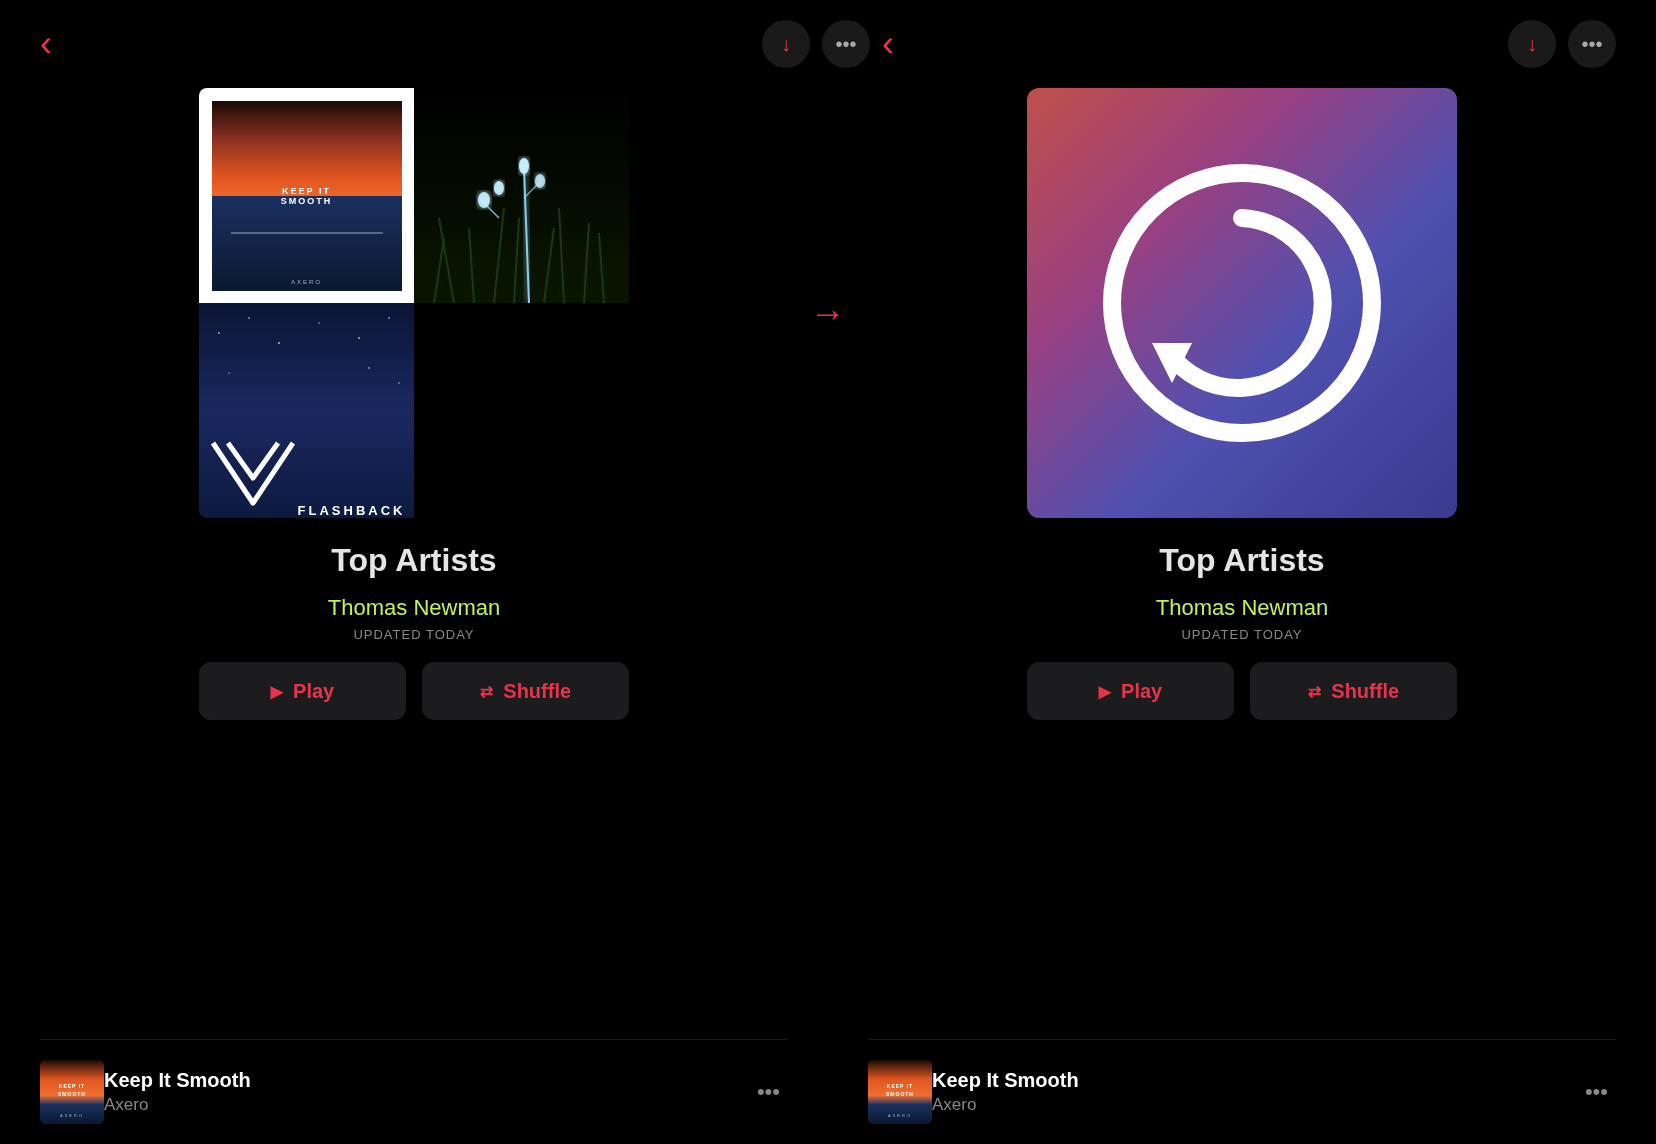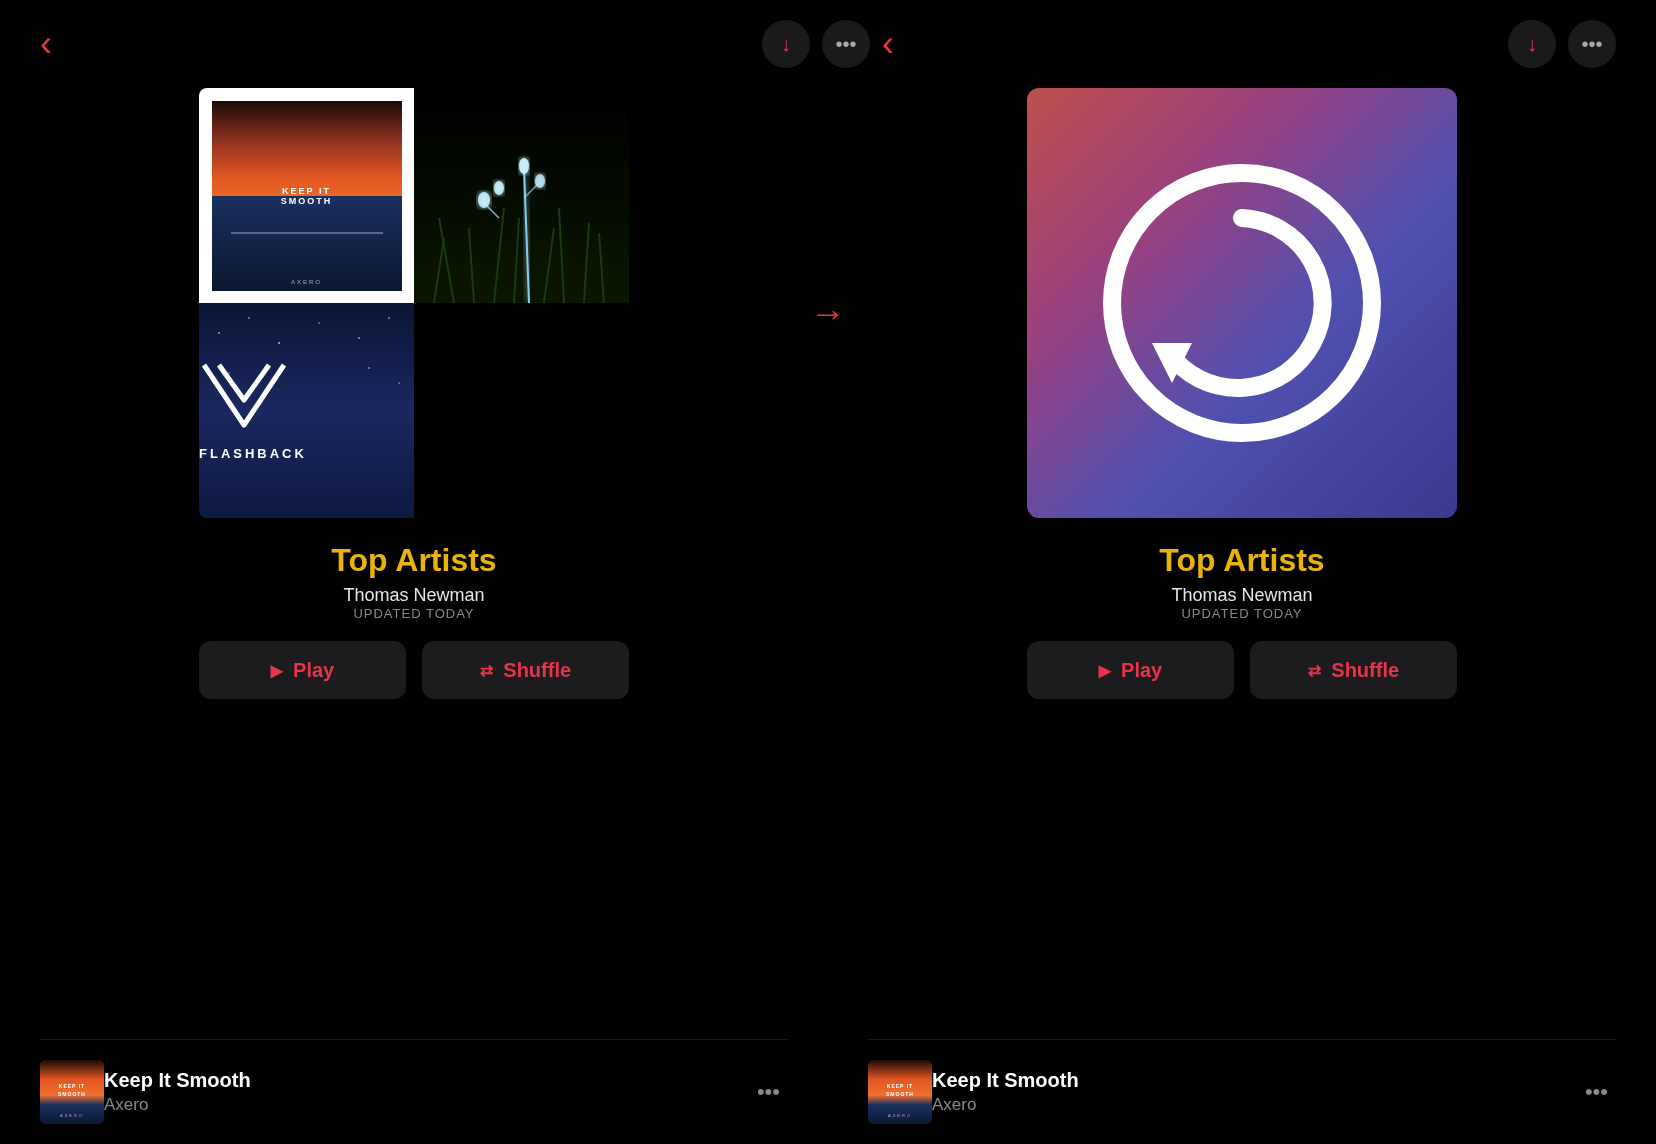--- a/index.html
+++ b/index.html
@@ -143,26 +143,27 @@
 
     
     .playlist-info {
       text-align: center;
       margin-top: 24px;
       margin-bottom: 20px;
     }
     .playlist-title {
       font-size: 32px;
       font-weight: 700;
-      color: #eab308;
+      color: #e5e5e5;
+      margin-bottom: 16px;
+    }
+    .playlist-author {
+      font-size: 22px;
+      color: #bef264;
       margin-bottom: 6px;
-    }
-    .playlist-author {
-      font-size: 18px;
-      color: #e5e5e5;
     }
     .playlist-updated {
       font-size: 13px;
       color: #888;
       letter-spacing: 1px;
       text-transform: uppercase;
     }
 
     
     .action-buttons {
@@ -318,21 +319,21 @@
                     <feMergeNode in="blur"></feMergeNode>
                     <feMergeNode in="SourceGraphic"></feMergeNode>
                   </feMerge>
               </filter>
             </defs>
           </svg>
         </div>
       </div>
 
       <div class="album-cell album-4">
-        <div style="width:100%;height:100%;background:linear-gradient(180deg,#0a1535,#1a2860,#0d1a40);display:flex;flex-direction:column;align-items:flex-start;justify-content:center;">
+        <div style="width:100%;height:100%;background:linear-gradient(180deg,#0a1535,#1a2860,#0d1a40);display:flex;flex-direction:row;align-items:flex-end;justify-content:center;">
 
           <svg width="215" height="215" viewBox="0 0 215 215" style="position:absolute;">
             <circle cx="20" cy="30" r="1" fill="white" opacity="0.6"></circle>
             <circle cx="50" cy="15" r="1" fill="white" opacity="0.5"></circle>
             <circle cx="80" cy="40" r="1" fill="white" opacity="0.7"></circle>
             <circle cx="120" cy="20" r="1" fill="white" opacity="0.4"></circle>
             <circle cx="160" cy="35" r="1" fill="white" opacity="0.6"></circle>
             <circle cx="190" cy="15" r="1" fill="white" opacity="0.5"></circle>
             <circle cx="30" cy="70" r="1" fill="white" opacity="0.3"></circle>
             <circle cx="170" cy="65" r="1" fill="white" opacity="0.5"></circle>

